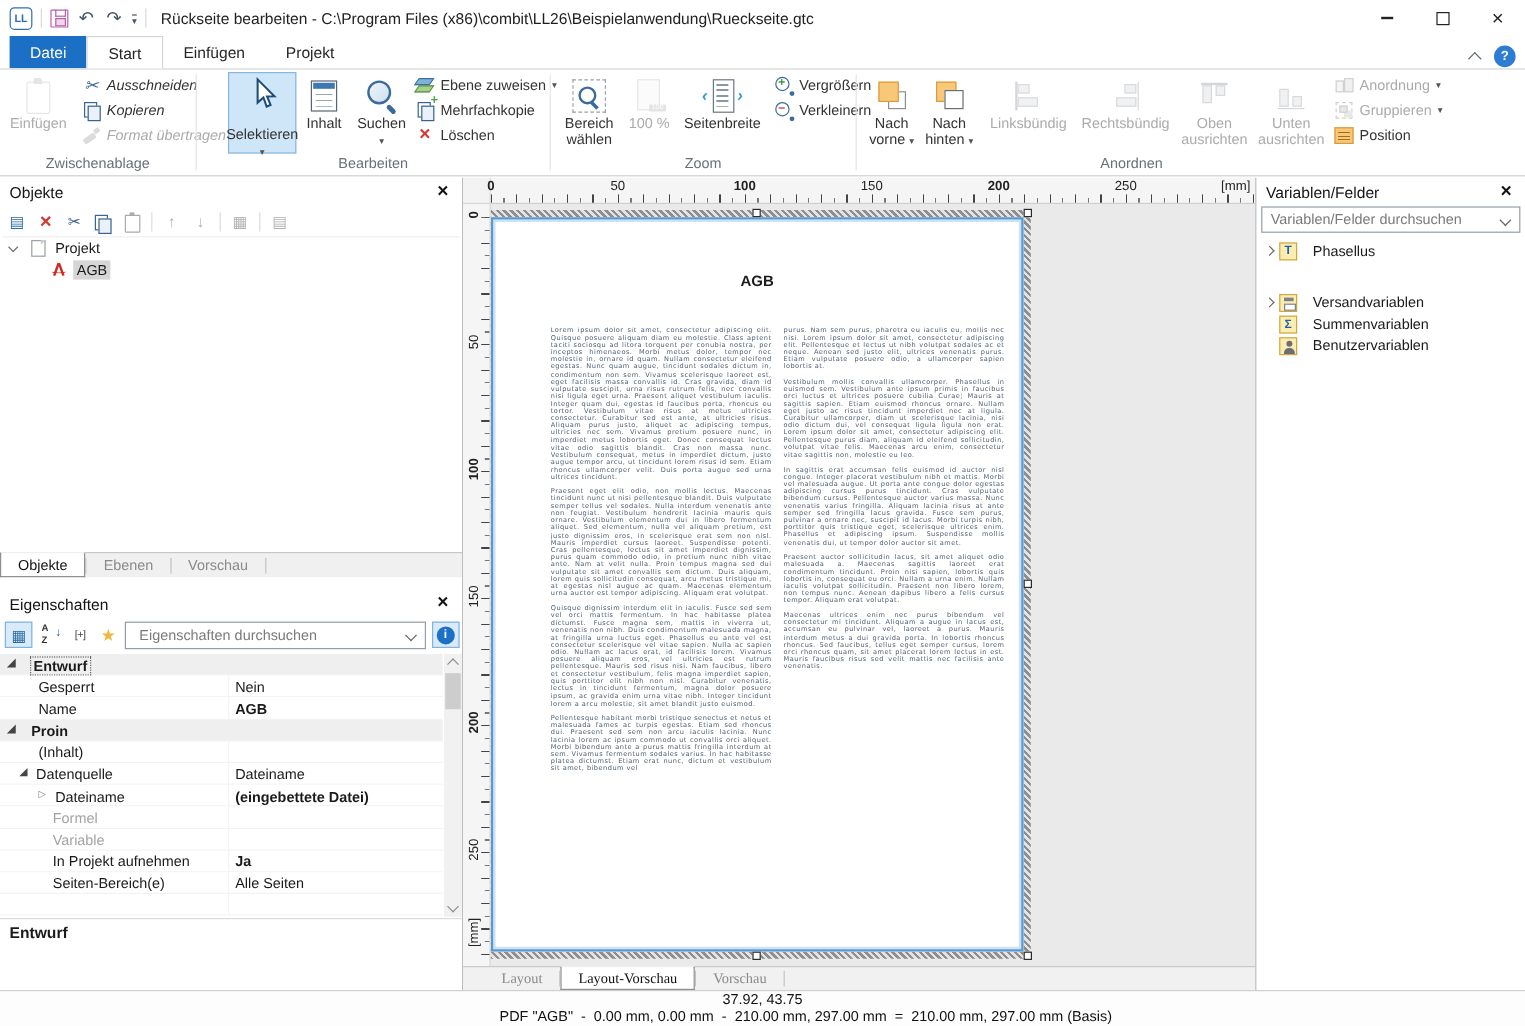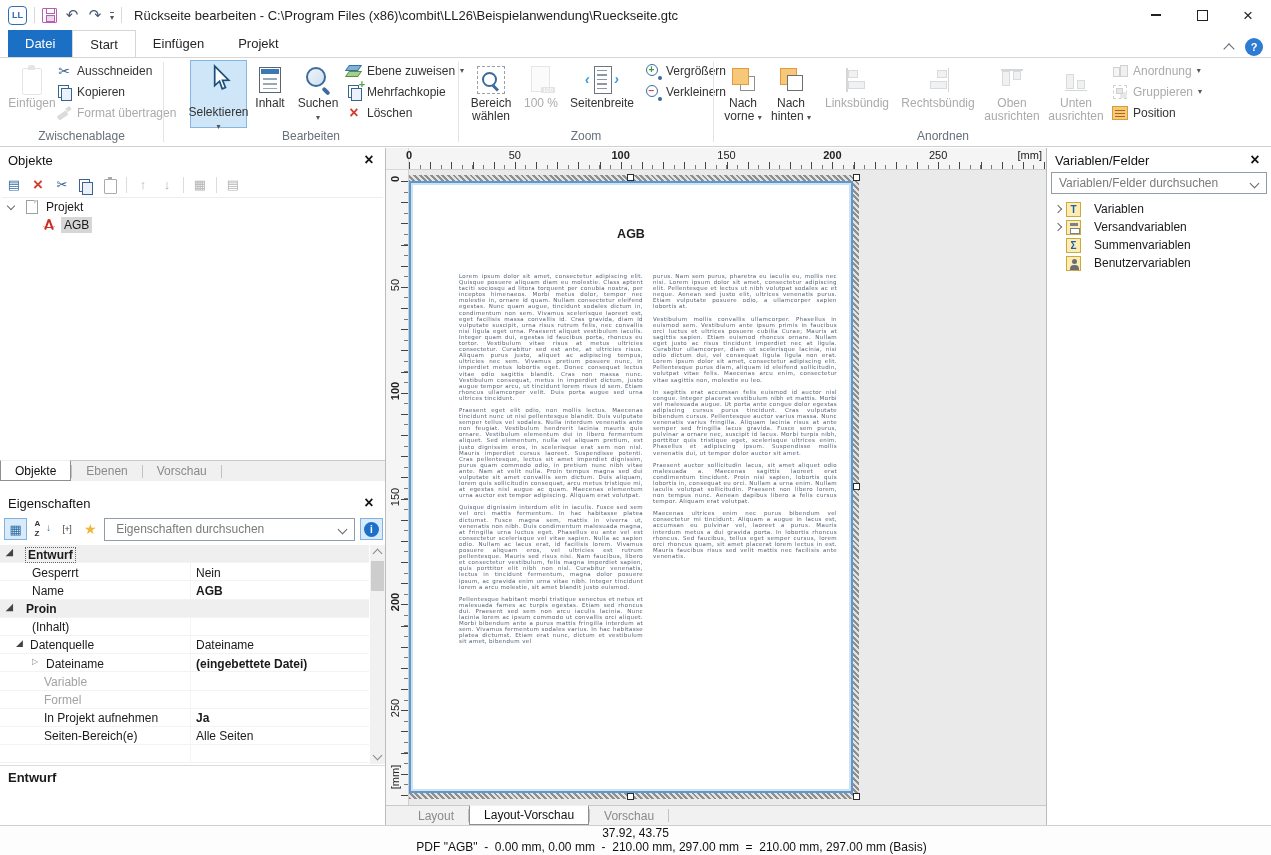--- a/index.html
+++ b/index.html
@@ -222,21 +222,21 @@
   #canvas { position:absolute; left:23px; top:22px; right:0; bottom:20px; background:#eaeaea; overflow:hidden; }
 
   #sel-frame { position:absolute; left:-6px; top:5px; width:456px; height:624px; border:6px solid; border-image:repeating-linear-gradient(45deg,#8e8e8e 0 2px,#e3e3e3 2px 4px) 6; background:#fff; }
   .hdl { position:absolute; width:7px; height:7px; background:#fff; border:1px solid #2b2b2b; z-index:5; }
   #page { position:absolute; inset:0; background:#fff; border:2px solid #5b9ad0; box-shadow:inset 0 0 0 2px #cfe2f4; }
   #doc-title { position:absolute; left:0; right:0; top:44px; text-align:center; font-size:12.5px; font-weight:700; color:#1d1d1d; }
   #doc-cols { position:absolute; left:48px; right:14px; top:90px; bottom:8px; display:flex; gap:10px; overflow:hidden; }
   .doccol { flex:1; }
   .doccol p { font-size:5.5px; line-height:6.1px; letter-spacing:0.4px; color:#4e6076; text-align:justify; margin-bottom:6px; font-family:"DejaVu Sans", sans-serif; }
 
-  #view-tabs { position:absolute; left:0; right:0; bottom:0; height:20px; background:#f1f1f1; border-top:1px solid #c9c9c9; display:flex; align-items:stretch; font-size:12px; padding-left:18px; }
+  #view-tabs { position:absolute; left:0; right:0; bottom:0; height:20px; background:#f1f1f1; border-top:1px solid #c9c9c9; display:flex; align-items:stretch; font-size:12px; padding-left:18px;font-family:Liberation Serif, serif; }
 
   
   #statusbar { position:absolute; left:0; top:825px; width:1271px; height:30px; background:#fdfdfd; border-top:1px solid #cfcfcf; display:flex; align-items:center; font-size:12px;flex-direction:column; }
   .sbsep { width:1px; height:18px; background:#e3e3e3; }
   #sb-coords { width:132px; text-align:center; color:#111; }
   #sb-info { flex:1; padding-left:72px; color:#111; white-space:pre; }
   #sb-zoomval { width:52px; text-align:center; }
   .zbtn { width:17px; height:17px; border:1.5px solid #2b7cd3; border-radius:50%; color:#2b7cd3; display:flex; align-items:center; justify-content:center; font-size:12px; font-weight:700; flex:none; }
   .zbtn.minus::before { content:"−"; } .zbtn.plus::before { content:"+"; }
   .ztrack { width:92px; height:3.5px; background:#cfcfcf; border-radius:2px; position:relative; margin:0 12px; flex:none; }
@@ -284,21 +284,21 @@
 
 <div id="ribbon">
 
   <div class="rgroup" style="left:0;width:163px;">
     <div class="bigbtn dis" style="left:4px;width:56px;">
       <span class="bico">
           <span class="bi-clip"></span>
         </span>
       <span class="blab">Einfügen</span>
     </div>
-    <div class="smallcol" style="left:56px;">
+    <div class="smallcol" style="left:68px;font-style:italic;">
       <div class="smallbtn">
           <span class="i16 gi-cut"></span>
           <span>Ausschneiden</span>
         </div>
       <div class="smallbtn">
           <span class="i16 gi-copy"></span>
           <span>Kopieren</span>
         </div>
       <div class="smallbtn dis">
           <span class="i16 gi-brush"></span>
@@ -540,25 +540,25 @@
             <span class="ptri open" style="left: 16px;"></span>
             <span class="plab" style="left: 30px;">Datenquelle</span>
             <span class="pval">Dateiname</span>
           </div>
           <div class="prow">
             <span class="ptri closed" style="left: 32px;"></span>
             <span class="plab" style="left: 46px;">Dateiname</span>
             <span class="pval b">(eingebettete Datei)</span>
           </div>
           <div class="prow pdis">
+            <span class="plab" style="left: 44px;">Formel</span>
+            <span class="pval"></span>
+          </div>
+          <div class="prow pdis">
             <span class="plab" style="left: 44px;">Variable</span>
-            <span class="pval"></span>
-          </div>
-          <div class="prow pdis">
-            <span class="plab" style="left: 44px;">Formel</span>
             <span class="pval"></span>
           </div>
           <div class="prow">
             <span class="plab" style="left: 44px;">In Projekt aufnehmen</span>
             <span class="pval b">Ja</span>
           </div>
           <div class="prow">
             <span class="plab" style="left: 44px;">Seiten-Bereich(e)</span>
             <span class="pval">Alle Seiten</span>
           </div>
@@ -641,23 +641,23 @@
       <span>Variablen/Felder</span>
       <span class="pclose"></span>
     </div>
     <div class="combo" style="position:absolute;left:4px;right:4px;top:24px;height:22px;">
       <span>Variablen/Felder durchsuchen</span>
     </div>
     <div id="var-tree" style="position:absolute;left:4px;right:4px;top:52px;">
         <div class="trow" style="padding-left: 4px; gap: 5px;">
           <span class="chev right"></span>
           <span class="vic vic-variables"></span>
-          <span class="tlabel">Variablen</span>
-        </div>
-        <div class="trow" style="padding-left: 4px; gap: 5px;">
+          <span class="tlabel">Phasellus</span>
+        </div>
+        <div class="trow" style="padding-left: 4px; gap: 5px; margin-top: 25px;">
           <span class="chev right"></span>
           <span class="vic vic-shipping"></span>
           <span class="tlabel">Versandvariablen</span>
         </div>
         <div class="trow" style="padding-left: 4px; gap: 5px;">
           <span class="chev right" style="visibility: hidden;"></span>
           <span class="vic vic-sum"></span>
           <span class="tlabel">Summenvariablen</span>
         </div>
         <div class="trow" style="padding-left: 4px; gap: 5px;">

